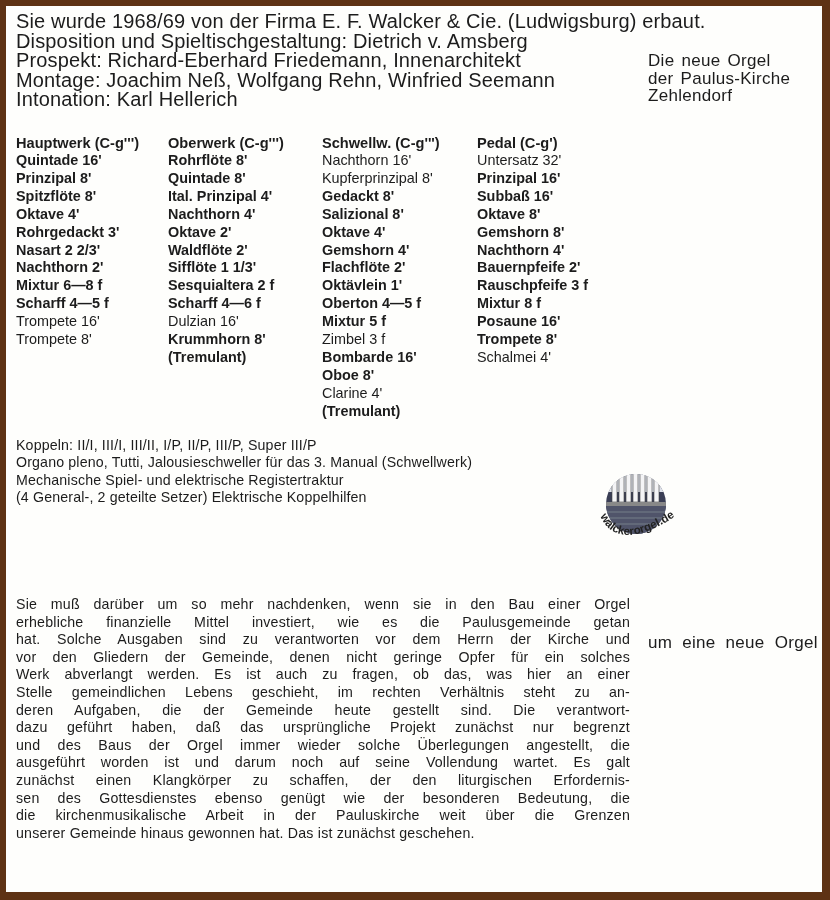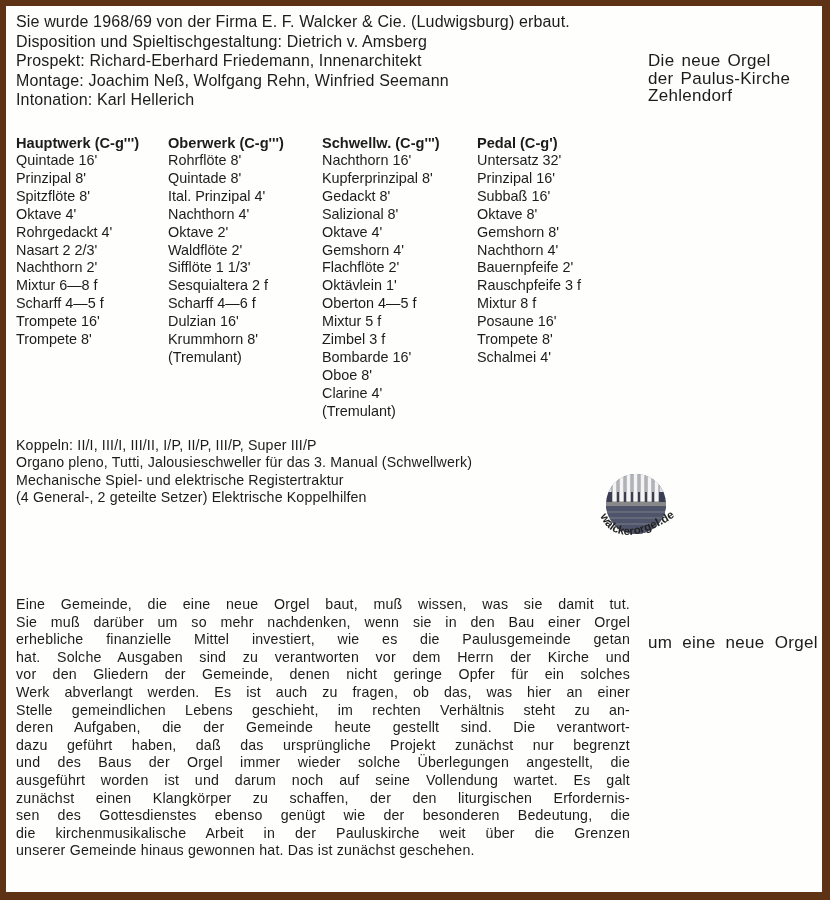--- a/index.html
+++ b/index.html
@@ -1,28 +1,28 @@
 <!DOCTYPE html>
 <html><head>
 <meta charset="utf-8">
 <style>
   html, body { margin: 0; padding: 0; }
   body { width: 830px; height: 900px; background: #5a2f12; position: relative; overflow: hidden; font-family: "Liberation Sans", sans-serif; color: #1c1c1c; }
   .frame { position: absolute; left: 0; top: 0; width: 830px; height: 900px; box-sizing: border-box; border: 6px solid #5e3214; border-right-width: 8px; border-bottom-width: 8px; background: #5e3214; }
   .paper { position: absolute; left: 6px; top: 6px; width: 816px; height: 886px; background: #fefefc; }
-  .intro { position: absolute; left: 16px; top: 12px; font-size: 16px; line-height: 19.6px; letter-spacing: 0.15px; }
+  .intro { position: absolute; left: 16px; top: 12px; font-size: 20px; line-height: 19.6px; letter-spacing: 0.15px; }
   .intro div { white-space: nowrap; }
   .side-title { position: absolute; font-weight: normal; font-size: 17px; line-height: 17.5px; letter-spacing: 0.3px; word-spacing: 2px; white-space: nowrap; margin-top: 38px; }
   .side-title div { white-space: nowrap; }
   .t1 { left: 648px; top: 14px; }
   .t2 { left: 648px; top: 595px; line-height: 20px; word-spacing: 5px; }
   .col { position: absolute; top: 134px; font-size: 14.4px; }
   .col .head { font-weight: bold; font-size: 14.6px; line-height: 18px; white-space: nowrap; }
   .col .stop { line-height: 17.9px; white-space: nowrap; }
-  .col .stop.b { font-weight: normal; }
+  .col .stop.b { font-weight: bold; }
   .col .stop.n { font-weight: normal; }
   .c1 { left: 16px; } .c2 { left: 168px; } .c3 { left: 322px; } .c4 { left: 477px; }
   .couplers { position: absolute; left: 16px; top: 437px; font-size: 14.2px; line-height: 17.4px; letter-spacing: 0.15px; }
   .couplers div { white-space: nowrap; }
   .logo { position: absolute; left: 588px; top: 466px; width: 100px; height: 90px; }
   .essay { position: absolute; left: 16px; top: 596px; width: 614px; font-size: 14.2px; line-height: 17.6px; text-align: justify; letter-spacing: 0.2px; }
   .essay div { white-space: nowrap; text-align: justify; text-align-last: justify; }
   .essay div.last { text-align-last: left; }
 </style>
 </head>
@@ -45,21 +45,21 @@
   <div>Zehlendorf</div>
 </div>
 
 <div id="disposition">
     <div class="col c1">
       <div class="head">Hauptwerk (C-g''')</div>
       <div class="stop b">Quintade 16'</div>
       <div class="stop b">Prinzipal 8'</div>
       <div class="stop b">Spitzflöte 8'</div>
       <div class="stop b">Oktave 4'</div>
-      <div class="stop b">Rohrgedackt 4'</div>
+      <div class="stop b">Rohrgedackt 3'</div>
       <div class="stop b">Nasart 2 2/3'</div>
       <div class="stop b">Nachthorn 2'</div>
       <div class="stop b">Mixtur 6—8 f</div>
       <div class="stop b">Scharff 4—5 f</div>
       <div class="stop n">Trompete 16'</div>
       <div class="stop n">Trompete 8'</div>
     </div>
     <div class="col c2">
       <div class="head">Oberwerk (C-g''')</div>
       <div class="stop b">Rohrflöte 8'</div>
@@ -149,21 +149,20 @@
       <textPath href="#arc">walckerorgel.de</textPath>
     </text>
   </svg>
 </div>
 
 <div class="side-title t2">
   <div>um eine neue Orgel</div>
 </div>
 
 <div class="essay" id="essay">
-    <div>Eine Gemeinde, die eine neue Orgel baut, muß wissen, was sie damit tut.</div>
     <div>Sie muß darüber um so mehr nachdenken, wenn sie in den Bau einer Orgel</div>
     <div>erhebliche finanzielle Mittel investiert, wie es die Paulusgemeinde getan</div>
     <div>hat. Solche Ausgaben sind zu verantworten vor dem Herrn der Kirche und</div>
     <div>vor den Gliedern der Gemeinde, denen nicht geringe Opfer für ein solches</div>
     <div>Werk abverlangt werden. Es ist auch zu fragen, ob das, was hier an einer</div>
     <div>Stelle gemeindlichen Lebens geschieht, im rechten Verhältnis steht zu an-</div>
     <div>deren Aufgaben, die der Gemeinde heute gestellt sind. Die verantwort-</div>
     <div>dazu geführt haben, daß das ursprüngliche Projekt zunächst nur begrenzt</div>
     <div>und des Baus der Orgel immer wieder solche Überlegungen angestellt, die</div>
     <div>ausgeführt worden ist und darum noch auf seine Vollendung wartet. Es galt</div>

